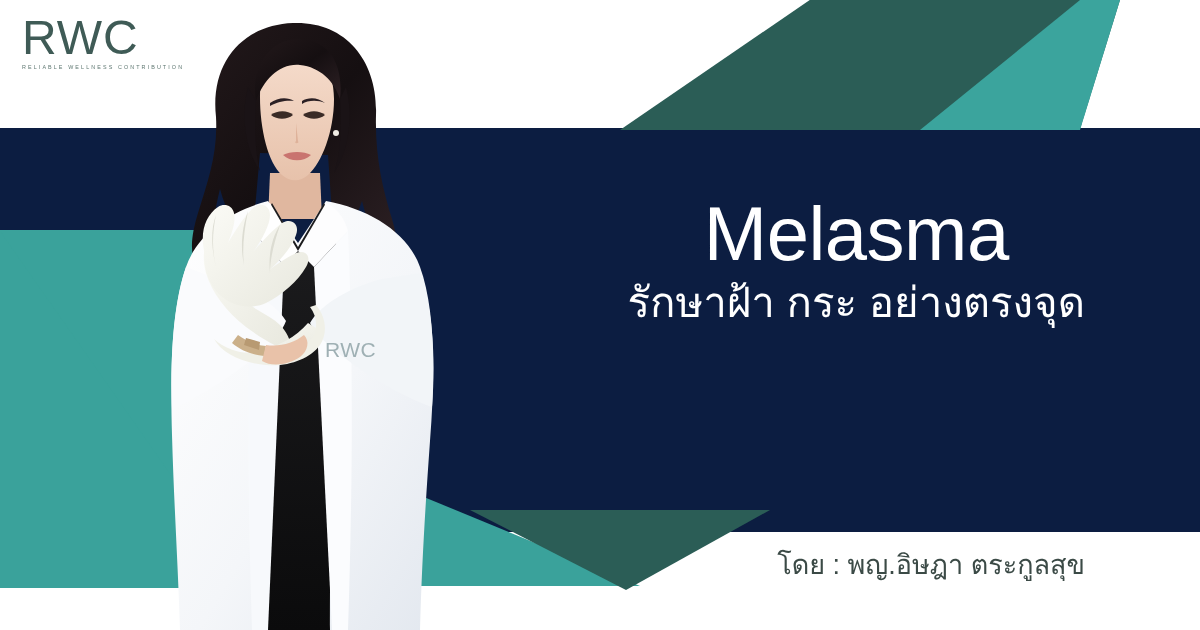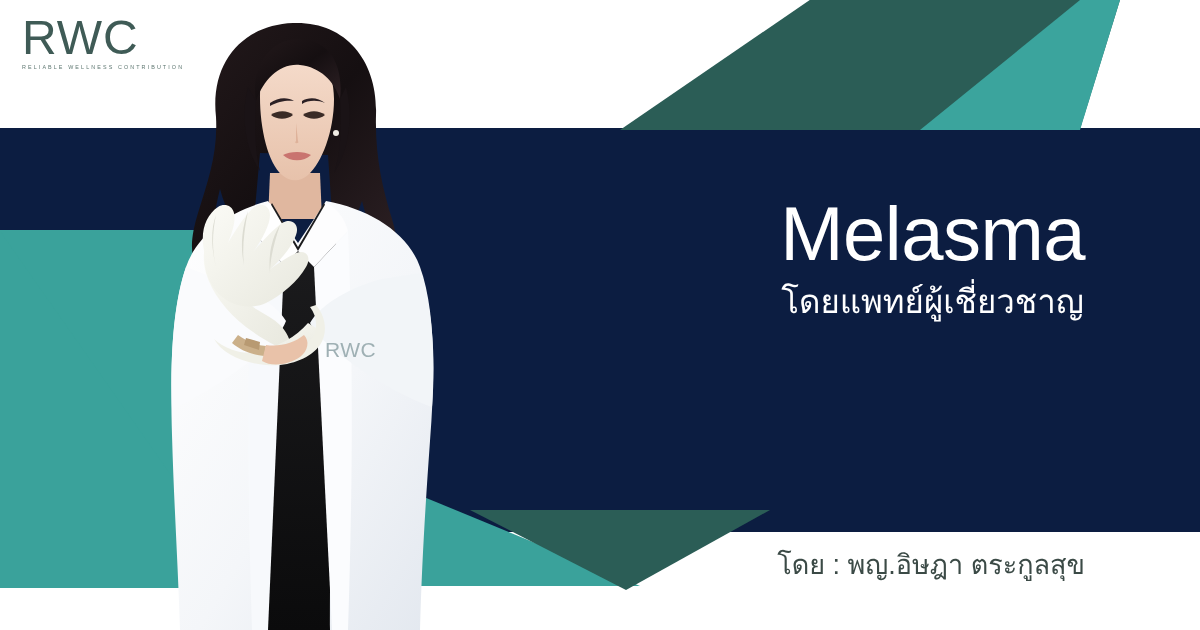--- a/index.html
+++ b/index.html
@@ -273,18 +273,18 @@
 
       <path d="M146 340 C160 342 174 338 184 330 C190 336 188 346 180 352
                C168 360 152 362 142 356 Z" fill="#e9c2a9"></path>
 
       <text x="205" y="352" font-family="Liberation Sans, sans-serif" font-size="21" fill="#9fb0b4" letter-spacing="0.5">RWC</text>
     </svg>
   </div>
 
   <div class="copy">
     <div class="title-main">Melasma</div>
-    <div class="title-sub2">โดยแพทย์ผู้เชี่ยวชาญ</div>
+    <div class="title-sub1">รักษาฝ้า กระ อย่างตรงจุด</div>
   </div>
 
   <div class="byline">โดย : พญ.อิษฎา ตระกูลสุข</div>
 
 </div>
 
 </body></html>

